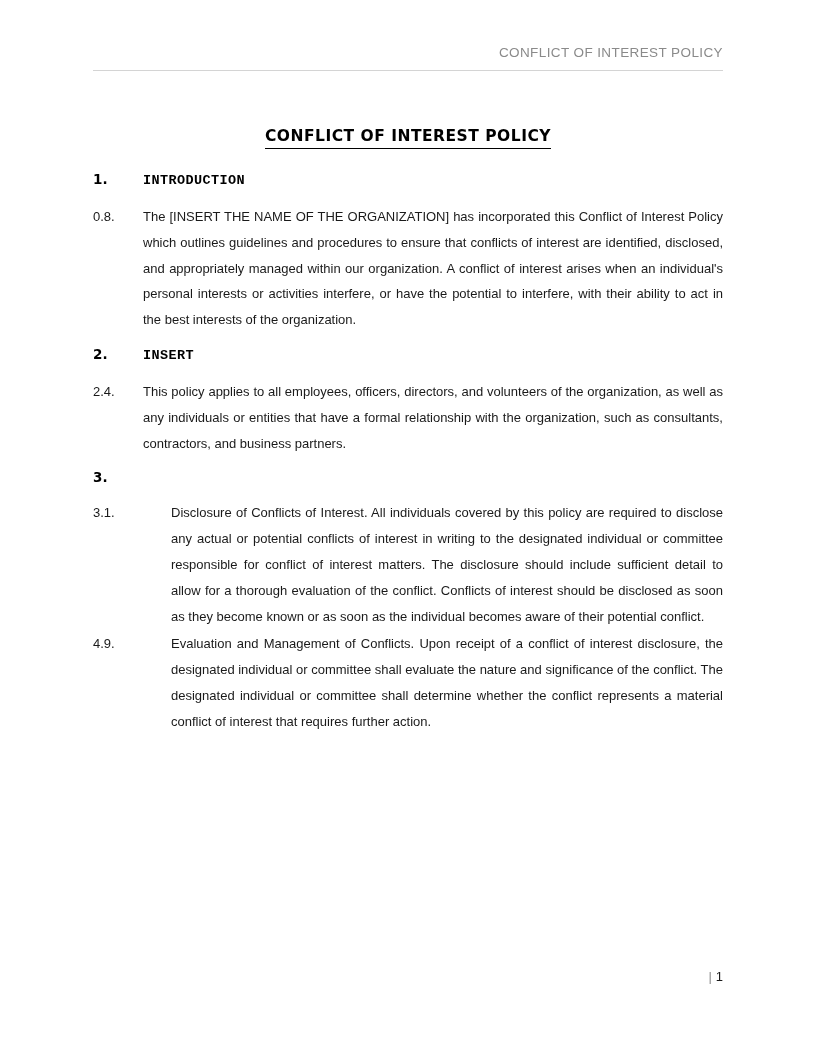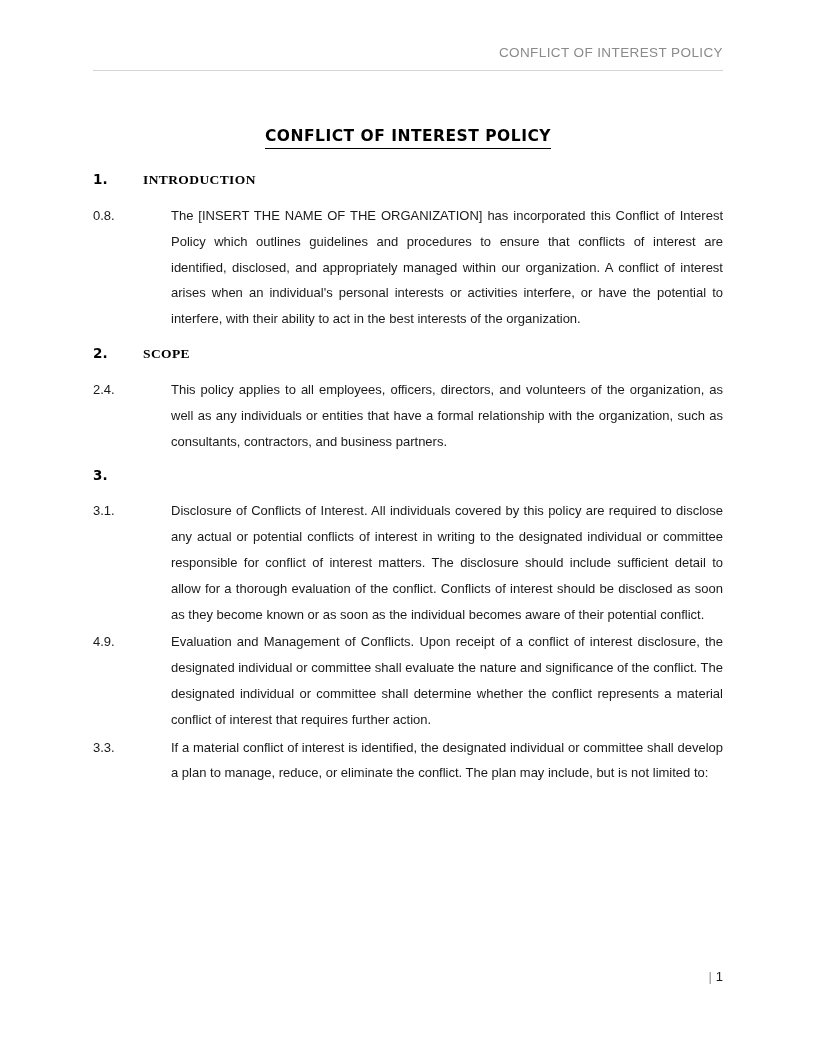--- a/index.html
+++ b/index.html
@@ -87,21 +87,21 @@
   .section-heading .num {
     width: 50px;
     flex: 0 0 50px;
     font-family: "DejaVu Sans", "Liberation Sans", sans-serif;
     font-weight: bold;
     font-size: 13.5px;
     color: #000000;
     line-height: 22px;
   }
   .section-heading .label {
-    font-family: Liberation Serif, serif;
+    font-family: Liberation Mono, monospace;
     font-weight: bold;
     font-size: 13.5px;
     letter-spacing: 0.4px;
     color: #000000;
     line-height: 22px;
   }
 
   .clause {
     display: flex;
     align-items: baseline;
@@ -117,25 +117,24 @@
   }
   .clause .body {
     flex: 1 1 auto;
     font-family: "Liberation Sans", "DejaVu Sans", sans-serif;
     font-size: 13px;
     color: #1a1a1a;
     line-height: 25.8px;
     text-align: justify;
     text-justify: inter-word;
     hyphens: none;
-    margin-left: 28px;
   }
 
   .gap-before-heading { margin-top: 8px; }
-  .tight { margin-bottom: 2px; }
+  .tight { margin-bottom: 2px; gap: 28px; }
 
   
   .doc-footer {
     position: absolute;
     left: 93px;
     top: 968px;
     width: 630px;
     text-align: right;
     font-family: "Liberation Sans", "DejaVu Sans", sans-serif;
     font-size: 13px;
@@ -169,42 +168,38 @@
       <span class="num">1.</span>
       <span class="label">INTRODUCTION</span>
     </div>
     <div class="clause">
       <span class="num">0.8.</span>
       <span class="body">The [INSERT THE NAME OF THE ORGANIZATION] has incorporated this Conflict of Interest Policy which outlines guidelines and procedures to ensure that conflicts of interest are identified, disclosed, and appropriately managed within our organization. A conflict of interest arises when an individual's personal interests or activities interfere, or have the potential to interfere, with their ability to act in the best interests of the organization.</span>
     </div>
 
     <div class="section-heading gap-before-heading">
       <span class="num">2.</span>
-      <span class="label">SCOPE</span>
+      <span class="label">INSERT</span>
     </div>
     <div class="clause">
       <span class="num">2.4.</span>
       <span class="body">This policy applies to all employees, officers, directors, and volunteers of the organization, as well as any individuals or entities that have a formal relationship with the organization, such as consultants, contractors, and business partners.</span>
     </div>
 
     <div class="section-heading gap-before-heading">
       <span class="num">3.</span>
     </div>
     <div class="clause tight">
       <span class="num">3.1.</span>
       <span class="body">Disclosure of Conflicts of Interest. All individuals covered by this policy are required to disclose any actual or potential conflicts of interest in writing to the designated individual or committee responsible for conflict of interest matters. The disclosure should include sufficient detail to allow for a thorough evaluation of the conflict. Conflicts of interest should be disclosed as soon as they become known or as soon as the individual becomes aware of their potential conflict.</span>
     </div>
     <div class="clause tight">
       <span class="num">4.9.</span>
       <span class="body">Evaluation and Management of Conflicts. Upon receipt of a conflict of interest disclosure, the designated individual or committee shall evaluate the nature and significance of the conflict. The designated individual or committee shall determine whether the conflict represents a material conflict of interest that requires further action.</span>
     </div>
-    <div class="clause tight">
-      <span class="num">3.3.</span>
-      <span class="body">If a material conflict of interest is identified, the designated individual or committee shall develop a plan to manage, reduce, or eliminate the conflict. The plan may include, but is not limited to:</span>
-    </div>
 
   </div>
 
   <div class="doc-footer">
     <span class="bar">|</span><span class="pageno">1</span>
   </div>
 
 </div>
 
 </body></html>

